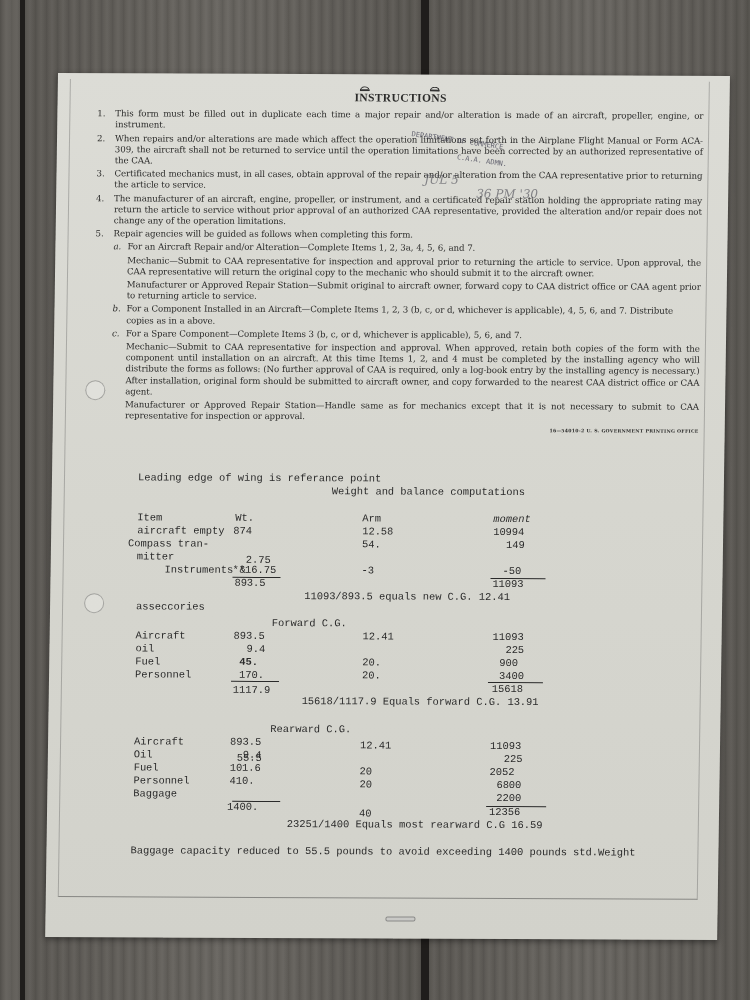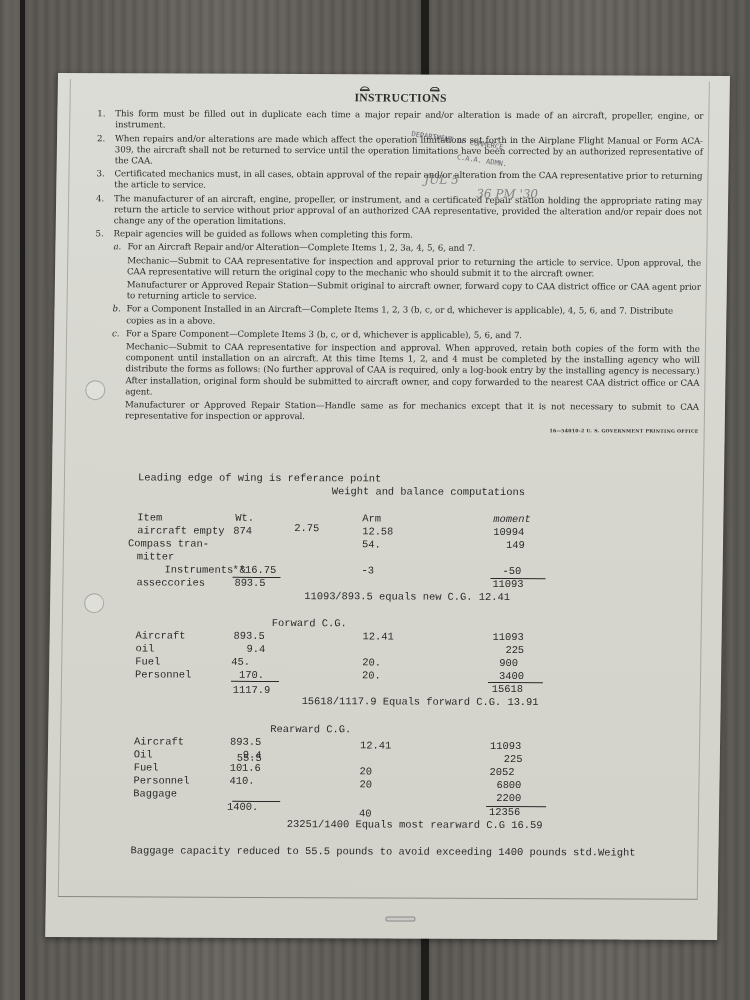--- a/index.html
+++ b/index.html
@@ -167,51 +167,51 @@
     <div class="t" style="left:184px; top:438px;">Wt.</div>
     <div class="t" style="left:311px; top:438px;">Arm</div>
     <div class="t" style="left:442px; top:438px;font-style:italic;">moment</div>
 
     <div class="t" style="left:86px; top:451px;">aircraft empty</div>
     <div class="t" style="left:182px; top:451px;">874</div>
     <div class="t" style="left:311px; top:451px;">12.58</div>
     <div class="t" style="left:442px; top:451px;">10994</div>
 
     <div class="t" style="left:77px; top:464px;font-family:Liberation Mono, monospace;">Compass tran-</div>
-    <div class="t" style="left:195px; top:448px;margin-left:48px;">2.75</div>
+    <div class="t" style="left:195px; top:480px;">2.75</div>
     <div class="t" style="left:311px; top:464px;">54.</div>
     <div class="t" style="left:455px; top:464px;">149</div>
 
     <div class="t" style="left:86px; top:477px;">mitter</div>
 
     <div class="t" style="left:96px; top:490px;margin-left:18px;">Instruments &amp;</div>
     <div class="t ul" style="left:182px; top:490px; padding-right:4px;">**16.75</div>
     <div class="t" style="left:311px; top:490px;">-3</div>
     <div class="t" style="left:452px; top:490px;">-50</div>
     <div class="rule" style="left:440px; top:503px; width:55px;"></div>
 
-    <div class="t" style="left:86px; top:503px;">asseccories</div>
+    <div class="t" style="left:86px; top:527px;">asseccories</div>
     <div class="t" style="left:184px; top:503px;">893.5</div>
     <div class="t" style="left:442px; top:503px;">11093</div>
 
     <div class="t" style="left:254px; top:516px;">11093/893.5 equals new C.G. 12.41</div>
 
     <div class="t" style="left:222px; top:543px;">Forward C.G.</div>
 
     <div class="t" style="left:86px; top:556px;">Aircraft</div>
     <div class="t" style="left:184px; top:556px;">893.5</div>
     <div class="t" style="left:313px; top:556px;">12.41</div>
     <div class="t" style="left:443px; top:556px;">11093</div>
 
     <div class="t" style="left:86px; top:569px;">oil</div>
     <div class="t" style="left:197px; top:569px;">9.4</div>
     <div class="t" style="left:456px; top:569px;">225</div>
 
     <div class="t" style="left:86px; top:582px;">Fuel</div>
-    <div class="t" style="left:182px; top:582px;">45.</div>
+    <div class="t" style="left:190px; top:582px;font-weight:bold;">45.</div>
     <div class="t" style="left:313px; top:582px;">20.</div>
     <div class="t" style="left:450px; top:582px;">900</div>
 
     <div class="t" style="left:86px; top:595px;">Personnel</div>
     <div class="t" style="left:190px; top:595px;">170.</div>
     <div class="t" style="left:313px; top:595px;">20.</div>
     <div class="t" style="left:450px; top:595px;">3400</div>
     <div class="rule" style="left:182px; top:607px; width:48px;"></div>
     <div class="rule" style="left:439px; top:607px; width:55px;"></div>
 

